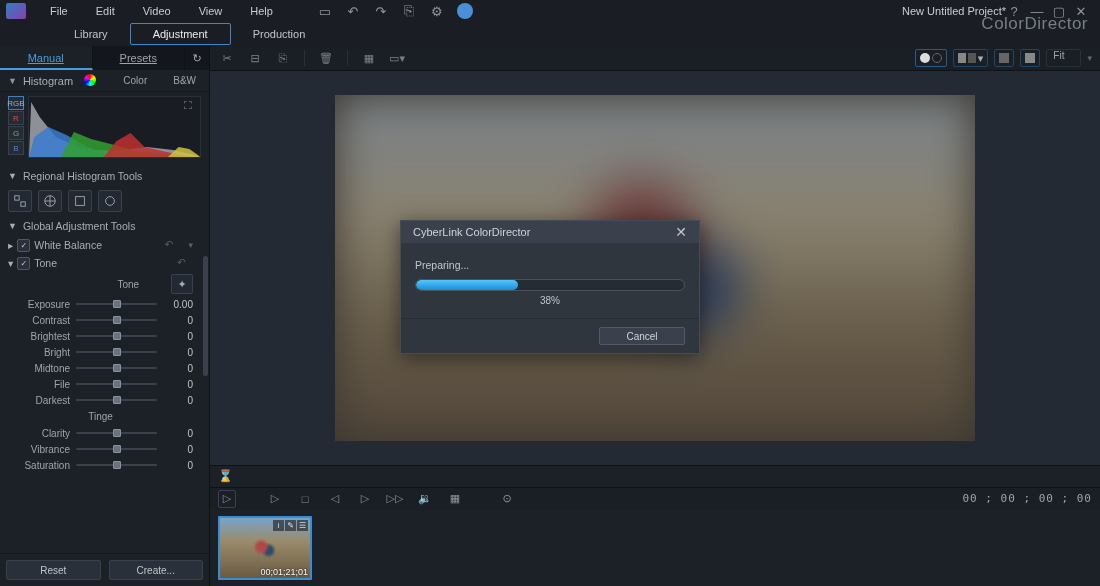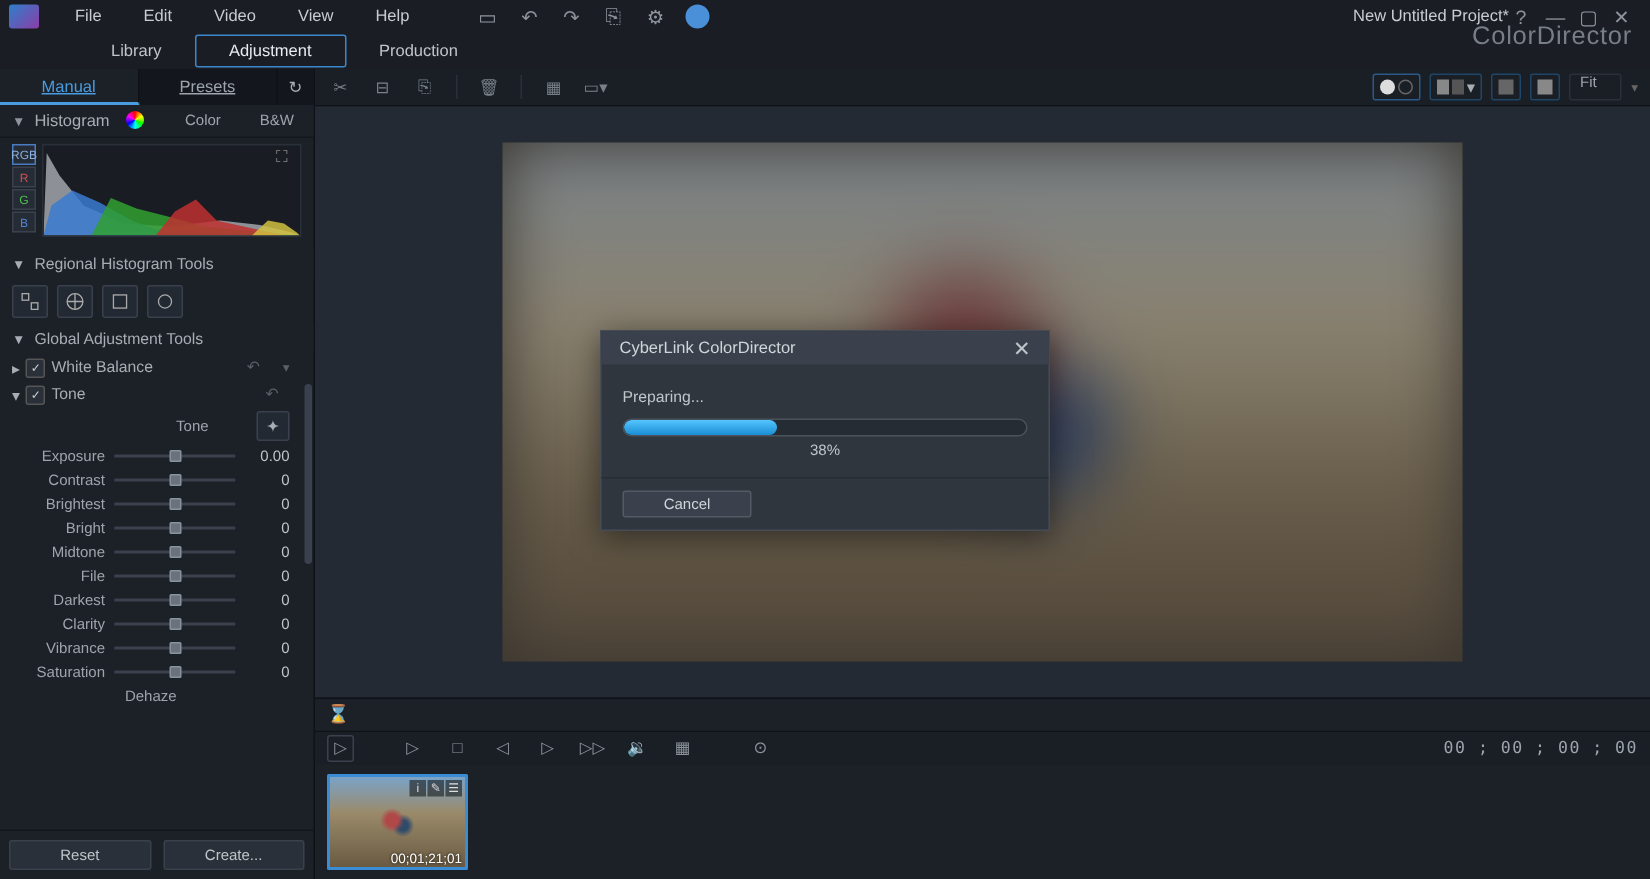--- a/index.html
+++ b/index.html
@@ -94,21 +94,21 @@
 
 .dialog-overlay { position:absolute; inset:0; display:flex; align-items:flex-start; justify-content:center; padding-top:220px; }
 .dialog { width:300px; background:#30363e; border:1px solid #454c56; box-shadow:0 4px 20px rgba(0,0,0,0.5); }
 .dialog-title { height:22px; background:#3a414c; display:flex; align-items:center; padding:0 12px; font-size:11px; color:#d0d5da; }
 .dialog-close { margin-left:auto; cursor:pointer; color:#c0c5ca; font-size:14px; }
 .dialog-body { padding:16px 14px 12px; }
 .dialog-label { font-size:10.5px; color:#c0c5ca; margin-bottom:8px; }
 .progress { height:12px; border:1px solid #4a525c; border-radius:7px; background:#262c34; overflow:hidden; position:relative; }
 .progress-fill { height:100%; background:linear-gradient(180deg,#55c5ff,#1a8ed4); border-radius:6px; }
 .progress-pct { text-align:center; font-size:10px; color:#c0c5ca; margin-top:4px; }
-.dialog-footer { border-top:1px solid #262c34; padding:8px 14px; display:flex; justify-content:flex-start; }
+.dialog-footer { border-top:1px solid #262c34; padding:8px 14px; display:flex; justify-content:flex-end; }
 .dialog-btn { width:86px; height:18px; background:#3a414c; border:1px solid #525a66; font-size:10px; color:#d0d5da; display:flex; align-items:center; justify-content:center; cursor:pointer; border-radius:2px; }
 </style>
 </head>
 <body>
 
 <div class="menubar">
   <div class="logo"></div>
   <div class="menu-items">
     <div class="menu-item">File</div>
     <div class="menu-item">Edit</div>
@@ -284,20 +284,21 @@
             </div>
             <div class="slider-row">
               <div class="slider-label">Darkest</div>
               <div class="slider">
                 <div class="slider-track"></div>
                 <div class="slider-thumb" style="left:50%"></div>
               </div>
               <div class="slider-val">0</div>
             </div>
           </div>
+        <div class="sub-label">Tinge</div>
         <div id="tinge-sliders">
             <div class="slider-row">
               <div class="slider-label">Clarity</div>
               <div class="slider">
                 <div class="slider-track"></div>
                 <div class="slider-thumb" style="left:50%"></div>
               </div>
               <div class="slider-val">0</div>
             </div>
             <div class="slider-row">
@@ -310,21 +311,20 @@
             </div>
             <div class="slider-row">
               <div class="slider-label">Saturation</div>
               <div class="slider">
                 <div class="slider-track"></div>
                 <div class="slider-thumb" style="left:50%"></div>
               </div>
               <div class="slider-val">0</div>
             </div>
           </div>
-        <div class="sub-label">Dehaze</div>
       </div>
       <div class="scroll-thumb"></div>
     </div>
 
     <div class="bottom-btns">
       <div class="bottom-btn">Reset</div>
       <div class="bottom-btn">Create...</div>
     </div>
   </div>
 

